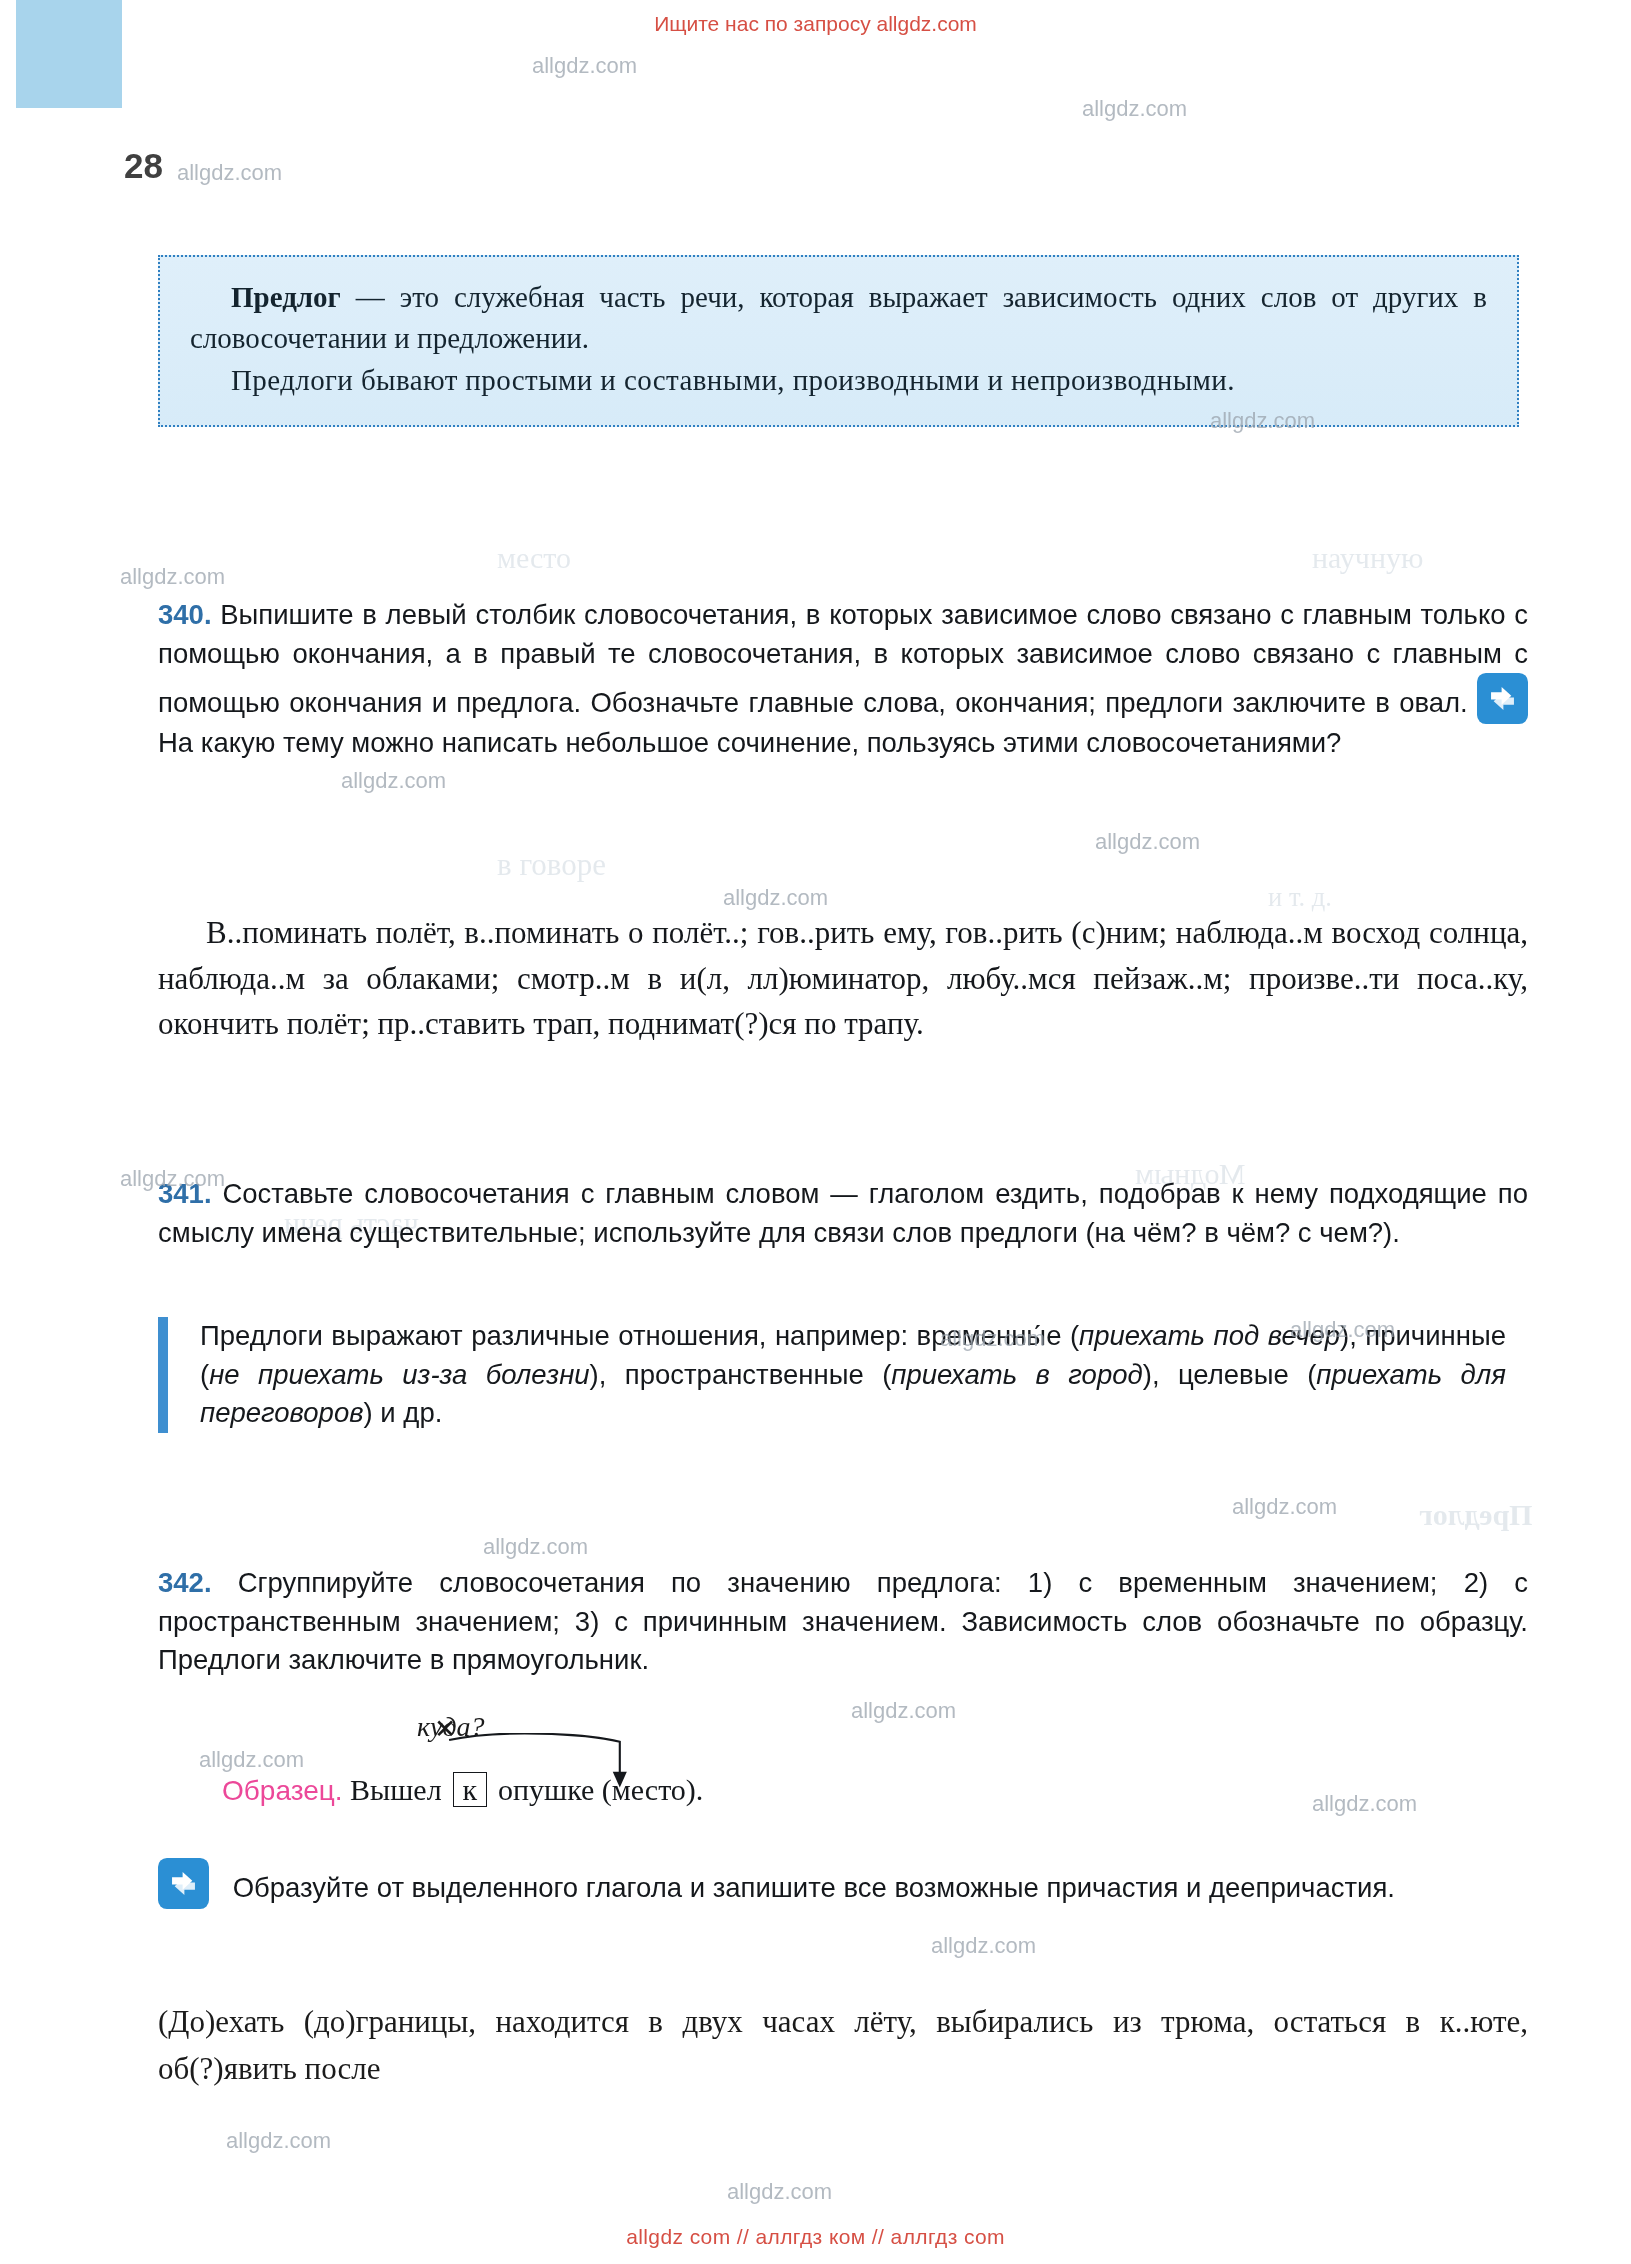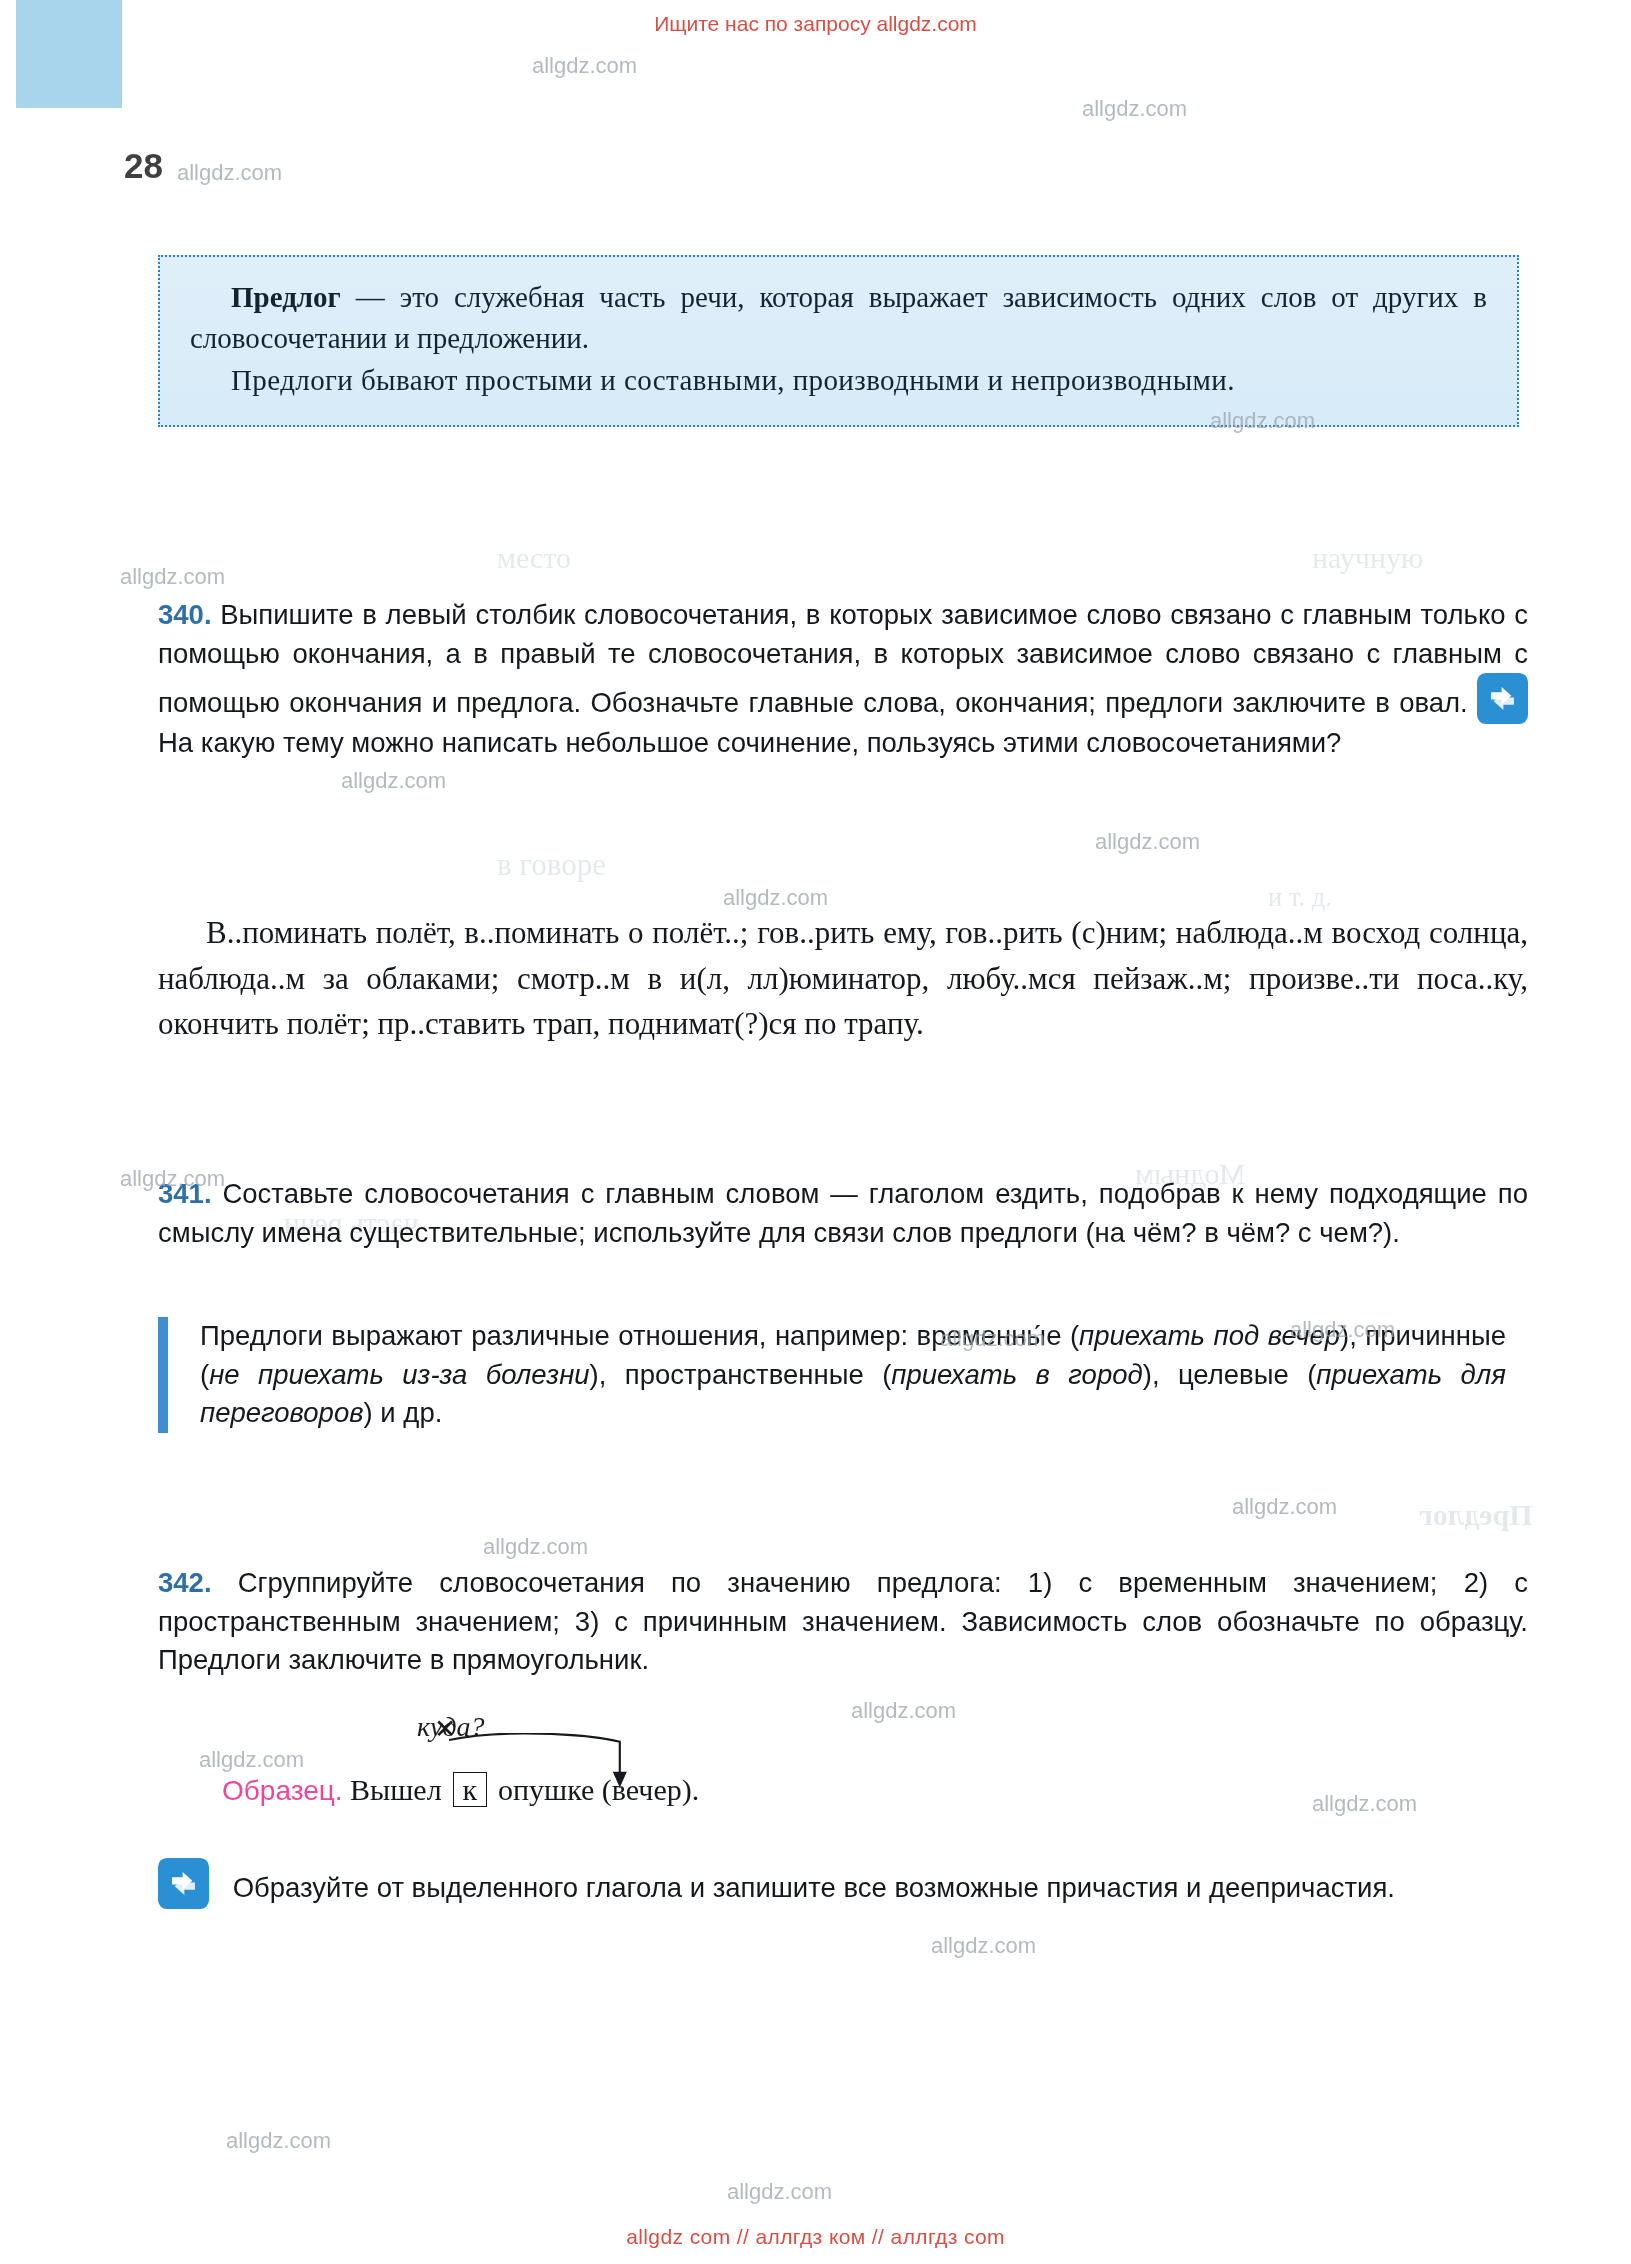--- a/index.html
+++ b/index.html
@@ -264,33 +264,34 @@
   <div class="xmark">✕</div>
   <div class="kuda">куда?</div>
   <svg class="arrowsvg" width="204" height="66" aria-hidden="true" viewBox="0 0 230 75">
     <path d="M6 8 C 60 -4, 160 0, 200 10 L 200 46" stroke="#15181c" stroke-width="2.4" fill="none"></path>
     <path d="M200 62 L 192 44 L 208 44 Z" fill="#15181c"></path>
   </svg>
   <div class="sample" style="top:1773px;">
     <span class="obr">Образец.</span>
     <span>Вышел</span>
     <span class="boxed">к</span>
-    <span>опушке (вечер).</span>
+    <span>опушке (место).</span>
   </div>
 
   <div class="ex" style="top:1858px;">
     <span class="icon-recycle">
       <svg width="37" height="37" viewBox="0 0 42 42" aria-hidden="true">
         <path d="M8 14 L20 14 L20 8 L31 18 L20 28 L20 22 L8 22 Z" fill="#ffffff"></path>
         <path d="M34 28 L22 28 L22 34 L11 24 L22 14 L22 20 L34 20 Z" fill="#ffffff" opacity="0.85"></path>
       </svg>
     </span>
     <span style="margin-left:16px;">Образуйте от выделенного глагола и запишите все возможные причастия и деепричастия.</span>
   </div>
 
+  <div class="block-final" style="top:1999px;">(До)ехать (до)границы, находится в двух часах лёту, выбирались из трюма, остаться в к..юте, об(?)явить после</div>
 
   <div class="wm wm-top">Ищите нас по запросу allgdz.com</div>
   <div class="wm wm-bottom">allgdz com  //  аллгдз ком  //  аллгдз сom</div>
 
   <div class="wm" style="left:532px; top:53px;">allgdz.com</div>
   <div class="wm" style="left:1082px; top:96px;">allgdz.com</div>
   <div class="wm" style="left:177px; top:160px;">allgdz.com</div>
   <div class="wm" style="left:1210px; top:408px;">allgdz.com</div>
   <div class="wm" style="left:120px; top:564px;">allgdz.com</div>
   <div class="wm" style="left:341px; top:768px;">allgdz.com</div>

